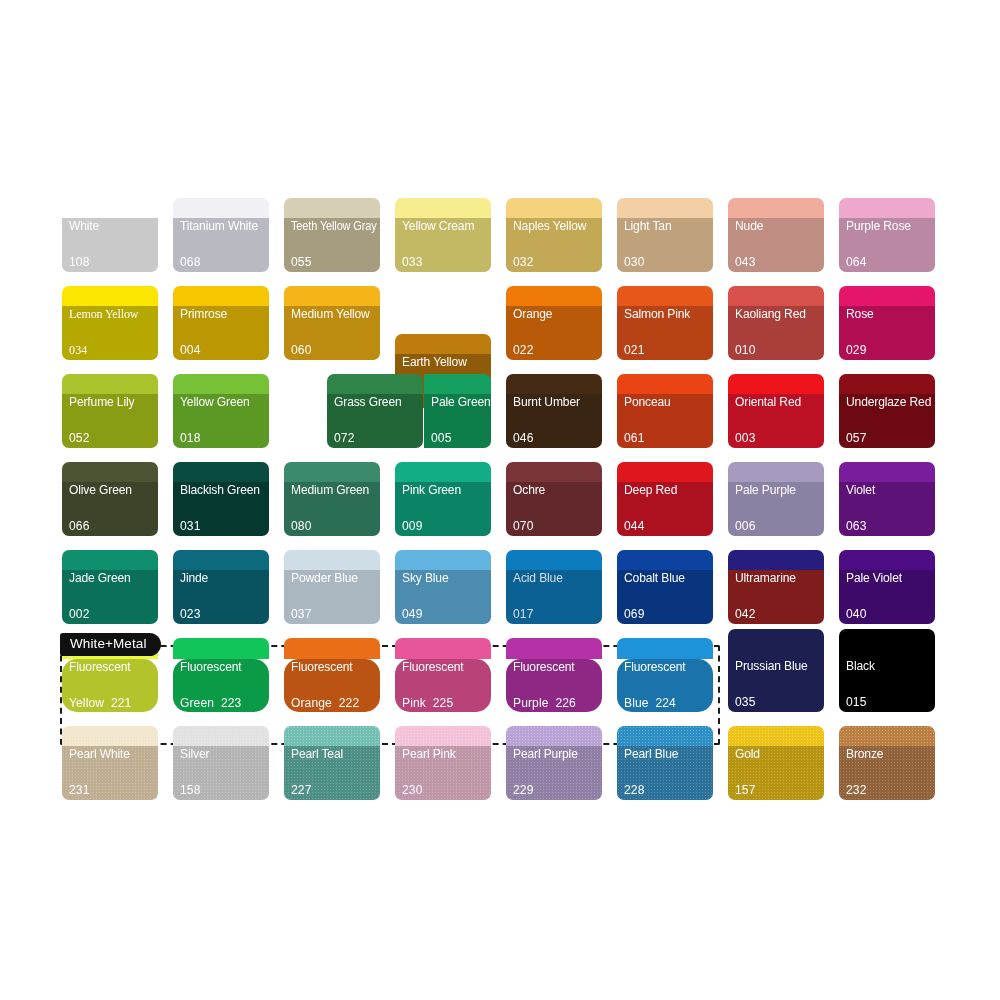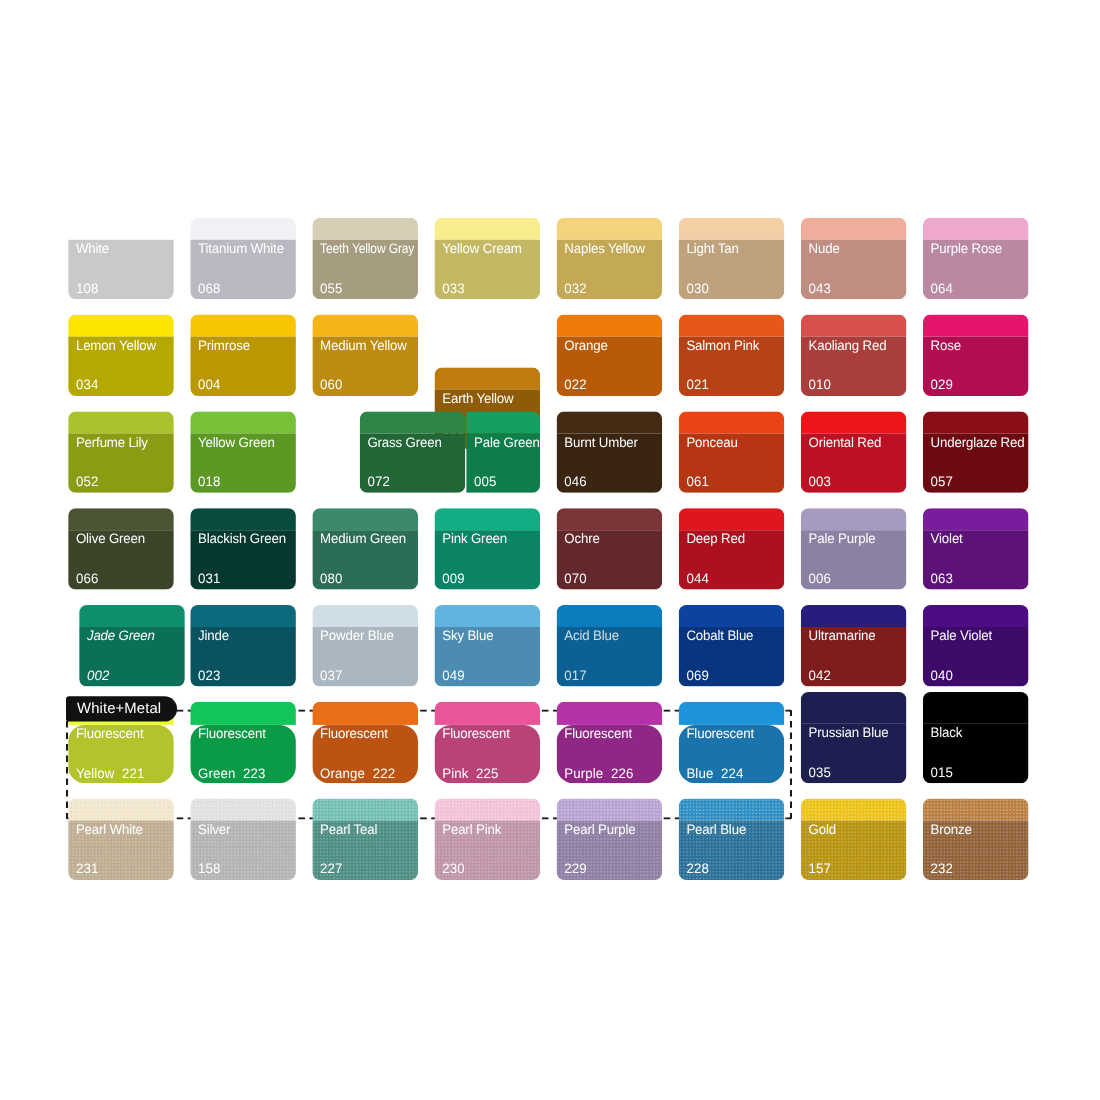--- a/index.html
+++ b/index.html
@@ -196,21 +196,21 @@
           <span class="code" style="transform: scaleX(0.966292); transform-origin: left center;">043</span>
         </div>
       </div>
       <div class="swatch" style="left: 839px; top: 198px;">
         <div class="top" style="background: rgb(239, 168, 205);"></div>
         <div class="band" style="background: rgb(187, 136, 163);">
           <span class="nm" style="transform: scaleX(0.966292); transform-origin: left center;">Purple Rose</span>
           <span class="code" style="transform: scaleX(0.966292); transform-origin: left center;">064</span>
         </div>
       </div>
-      <div class="swatch" style="left: 62px; top: 286px;">
+      <div class="swatch" style="left: 62px; top: 286px; font-family: Liberation Serif, serif;">
         <div class="top" style="background: rgb(251, 230, 0);"></div>
         <div class="band" style="background: rgb(181, 168, 0);">
           <span class="nm" style="transform: scaleX(0.966292); transform-origin: left center;">Lemon Yellow</span>
           <span class="code" style="transform: scaleX(0.966292); transform-origin: left center;">034</span>
         </div>
       </div>
       <div class="swatch" style="left: 173px; top: 286px;">
         <div class="top" style="background: rgb(247, 198, 0);"></div>
         <div class="band" style="background: rgb(187, 151, 3);">
           <span class="nm" style="transform: scaleX(0.966292); transform-origin: left center;">Primrose</span>
@@ -364,21 +364,21 @@
           <span class="code" style="transform: scaleX(0.966292); transform-origin: left center;">006</span>
         </div>
       </div>
       <div class="swatch" style="left: 839px; top: 462px;">
         <div class="top" style="background: rgb(122, 29, 156);"></div>
         <div class="band" style="background: rgb(93, 18, 120);">
           <span class="nm" style="transform: scaleX(0.966292); transform-origin: left center;">Violet</span>
           <span class="code" style="transform: scaleX(0.966292); transform-origin: left center;">063</span>
         </div>
       </div>
-      <div class="swatch" style="left: 72px; top: 550px; font-style: italic;">
+      <div class="swatch" style="left: 62px; top: 550px;">
         <div class="top" style="background: rgb(15, 143, 109);"></div>
         <div class="band" style="background: rgb(10, 112, 87);">
           <span class="nm" style="transform: scaleX(0.966292); transform-origin: left center;">Jade Green</span>
           <span class="code" style="transform: scaleX(0.966292); transform-origin: left center;">002</span>
         </div>
       </div>
       <div class="swatch" style="left: 173px; top: 550px;">
         <div class="top" style="background: rgb(13, 106, 124);"></div>
         <div class="band" style="background: rgb(9, 83, 97);">
           <span class="nm" style="transform: scaleX(0.966292); transform-origin: left center;">Jinde</span>

